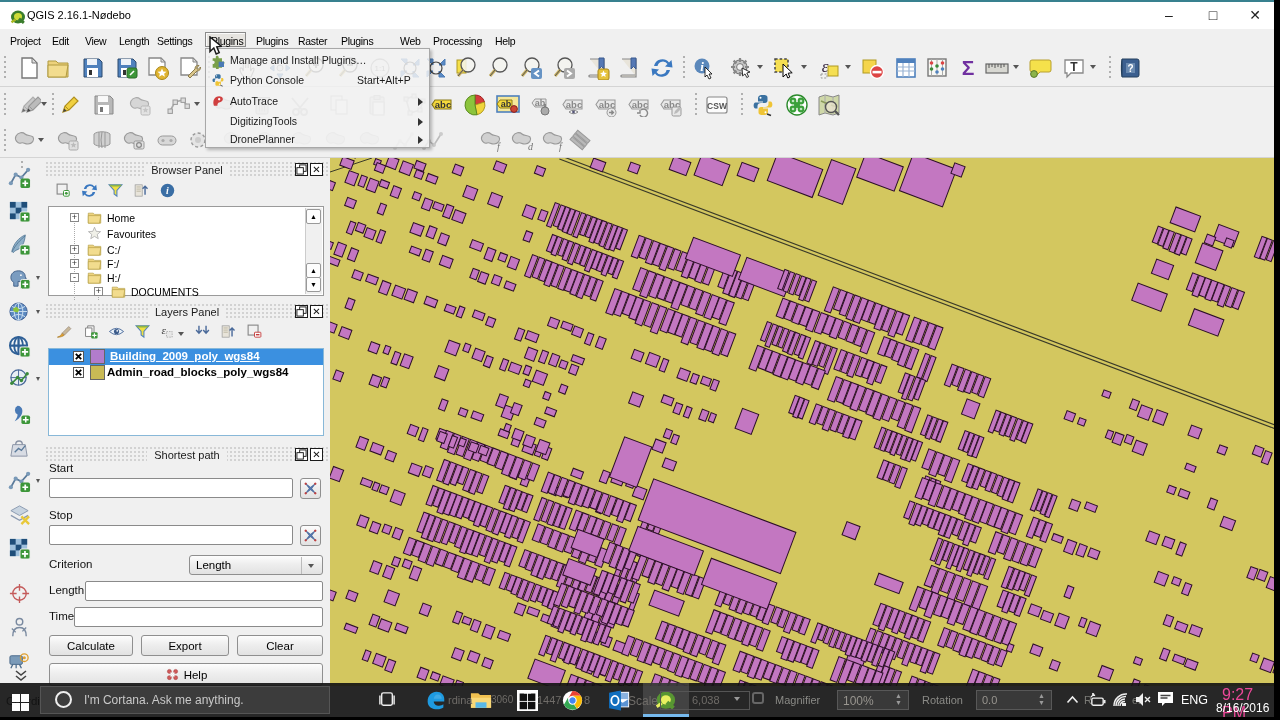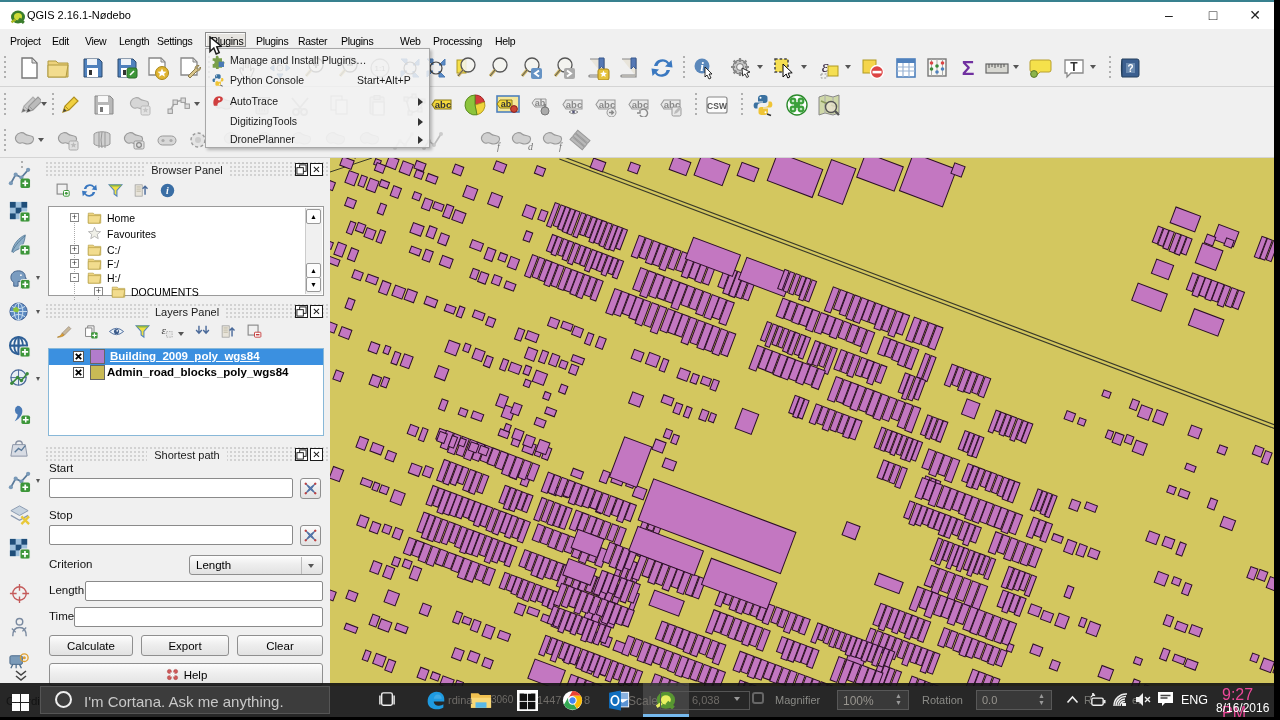--- a/index.html
+++ b/index.html
@@ -1910,21 +1910,21 @@
       <svg class="abs" style="left:12px;top:11px" width="17" height="17" viewBox="0 0 17 17">
         <g fill="#fff">
           <rect x="0" y="0" width="8" height="8"></rect>
           <rect x="9" y="0" width="8" height="8"></rect>
           <rect x="0" y="9" width="8" height="8"></rect>
           <rect x="9" y="9" width="8" height="8"></rect>
         </g>
       </svg>
       <div class="abs" style="left:40px;top:3px;width:290px;height:28px;background:#3c3c3c;border:1px solid #555"></div>
       <div class="abs" style="left:55px;top:8px;width:17px;height:17px;border:2px solid #eee;border-radius:50%"></div>
-      <div class="abs" style="left:84px;top:10px;font-size:15px;color:#c8c8c8">I'm Cortana. Ask me anything.</div>
+      <div class="abs" style="left:84px;top:10px;font-size:12px;color:#c8c8c8">I'm Cortana. Ask me anything.</div>
       <svg class="abs" style="left:378px;top:9px" width="18" height="16" viewBox="0 0 20 18">
         <rect x="4" y="1" width="12" height="14" rx="2" fill="none" stroke="#eee" stroke-width="1.6"></rect>
         <path d="M2 4 v10 M18 4 v10" stroke="#eee" stroke-width="1.6"></path>
       </svg>
       <svg class="abs" style="left:425px;top:7px" width="21" height="21" viewBox="0 0 24 24">
         <path d="M3 13 C3 6 8 2 13 2 c6 0 9 4 9 8 v3 h-12 c0 3 3 5 6 5 2 0 4-.6 5-1.6 v3.6 c-2 1.4-4 2-6.5 2 C8 22 3 19 3 13z" fill="#1e9ae0"></path>
         <path d="M10 10 h9 v-1 c0-2-2-4-4.5-4 C12 5 10.5 7 10 10z" fill="#fff" opacity="0.15"></path>
       </svg>
       <svg class="abs" style="left:470px;top:8px" width="22" height="19" viewBox="0 0 24 20">
         <path d="M1 2 h8 l2 2 h12 v14 h-22z" fill="#f0c050"></path>

